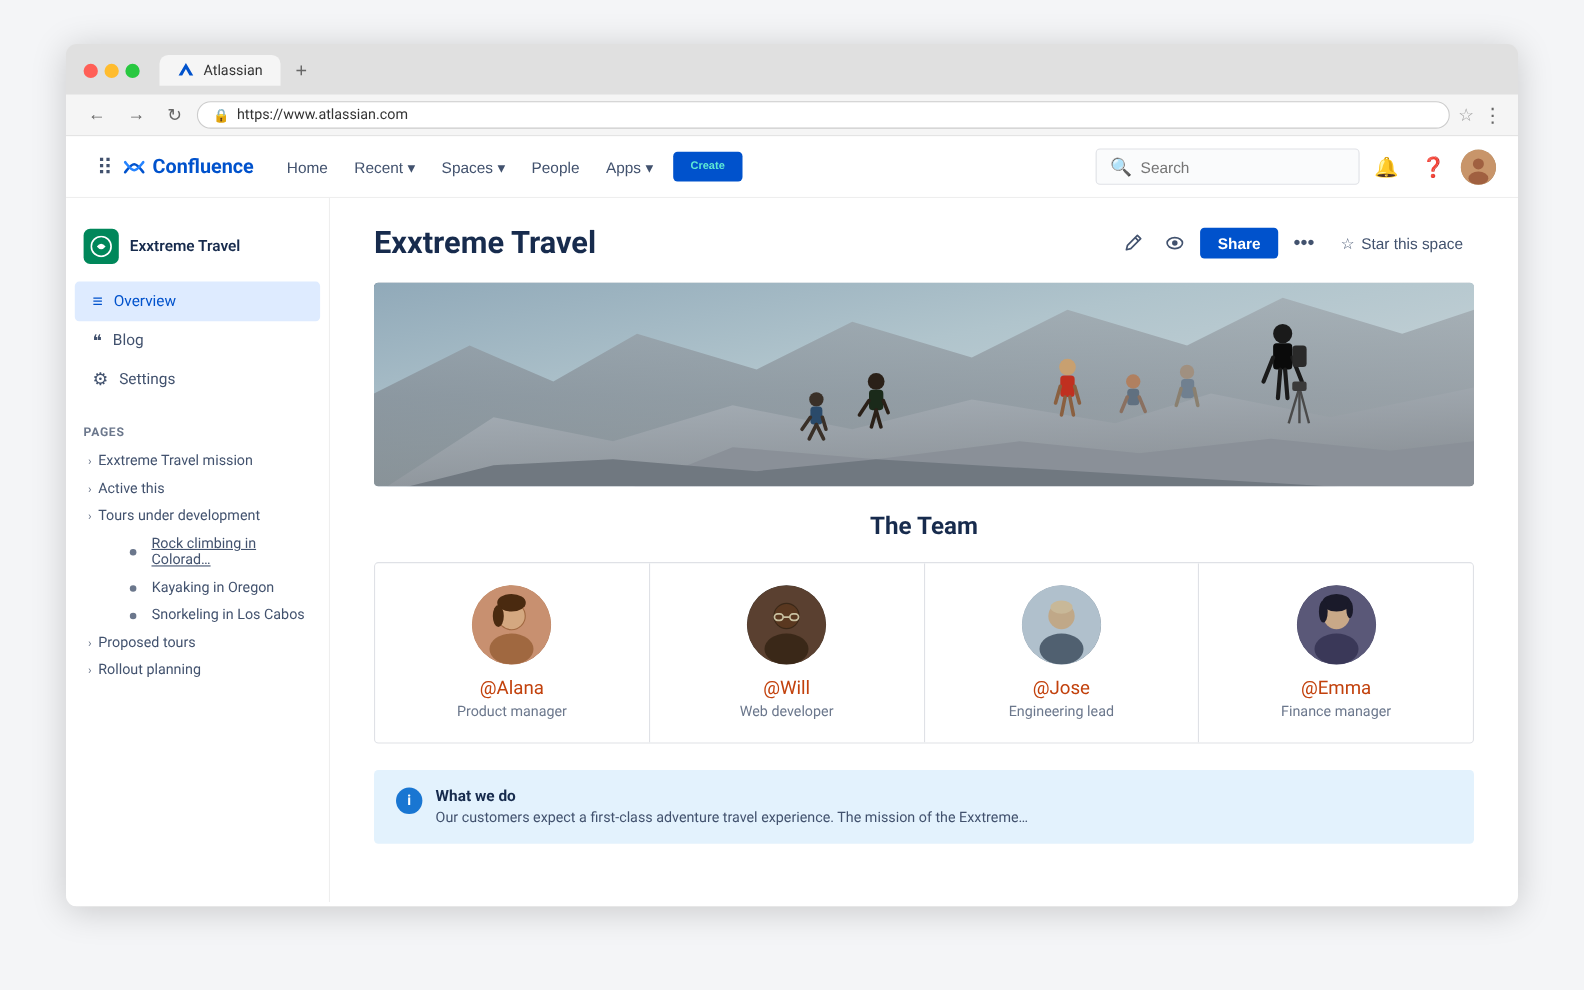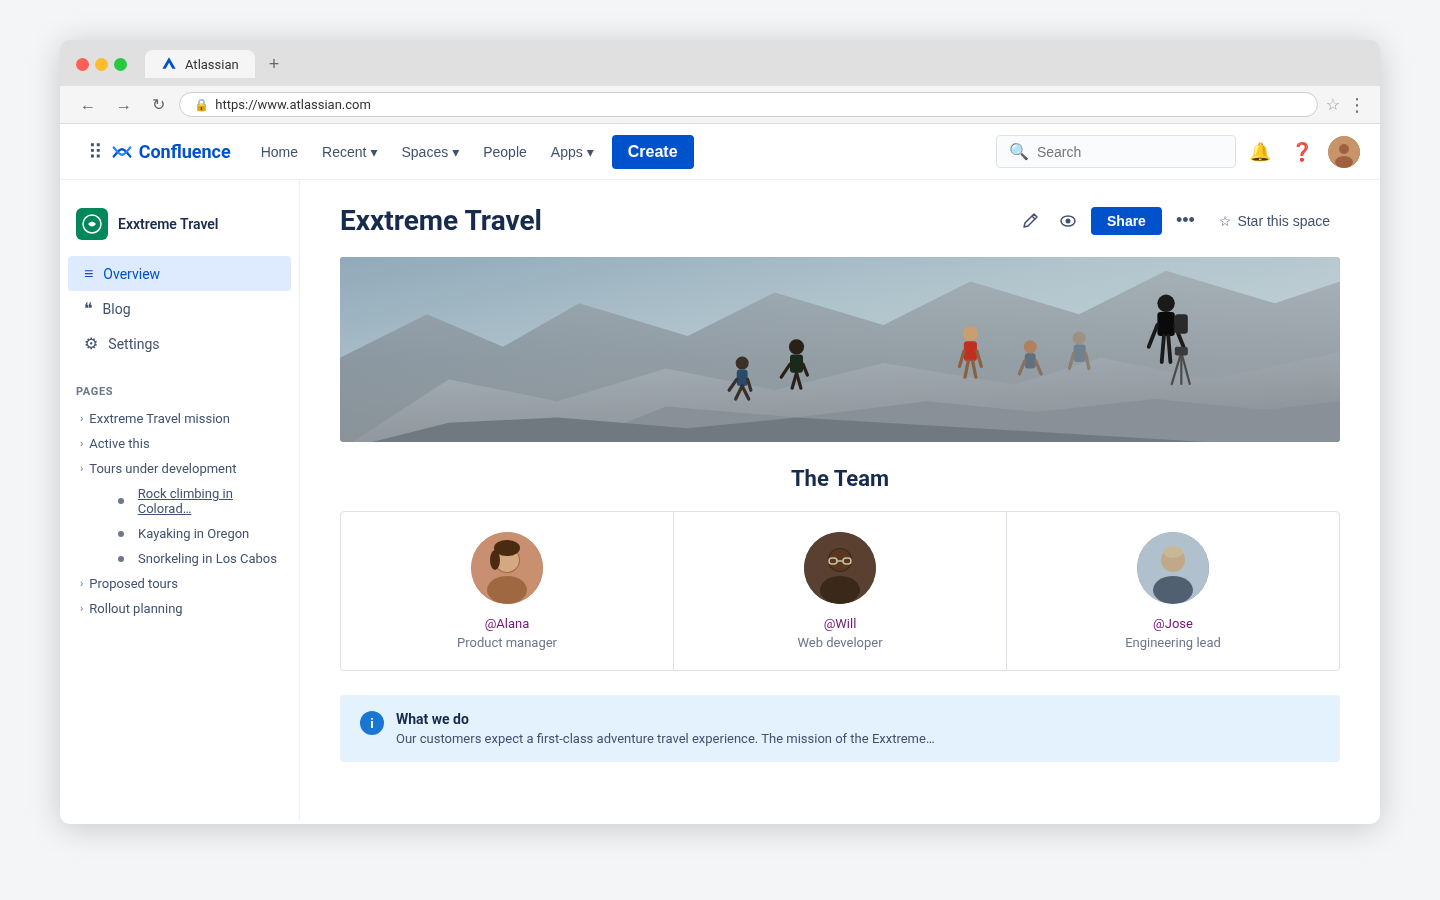--- a/index.html
+++ b/index.html
@@ -103,25 +103,25 @@
       font-size: 14px;
       color: #42526E;
       cursor: pointer;
       border-radius: 4px;
       display: flex;
       align-items: center;
       gap: 4px;
     }
     .create-btn {
       background: #0052CC;
-      color: #ffffff;
+      color: #5eead4;
       border: none;
       border-radius: 4px;
       padding: 8px 16px;
-      font-size: 16px;
+      font-size: 10px;
       font-weight: 600;
       cursor: pointer;
       margin-left: 4px;
     }
     .nav-right {
       margin-left: auto;
       display: flex;
       align-items: center;
       gap: 8px;
     }
@@ -323,21 +323,21 @@
       display: flex;
       align-items: center;
       justify-content: center;
       font-size: 28px;
     }
     .team-avatar-1 { background: linear-gradient(135deg, #c8956a, #a06040); }
     .team-avatar-2 { background: linear-gradient(135deg, #3a3a3a, #5a4a3a); }
     .team-avatar-3 { background: linear-gradient(135deg, #d4a870, #c08050); }
     .team-avatar-4 { background: linear-gradient(135deg, #a0b0c0, #708090); }
     .team-avatar-5 { background: linear-gradient(135deg, #3a3a5a, #5a5a7a); }
-    .team-handle { font-size: 13px; color: #701a75; margin-bottom: 4px; }
+    .team-handle { font-size: 17px; color: #c2410c; margin-bottom: 4px; }
     .team-role { font-size: 13px; color: #6B778C; }
 
     
     .info-box {
       margin: 0 40px;
       background: #E3F2FD;
       border-radius: 4px;
       padding: 16px 20px;
       display: flex;
       gap: 12px;
@@ -667,20 +667,35 @@
                 <circle cx="36" cy="28" r="12" fill="#c0a888"></circle>
                 <ellipse cx="36" cy="58" rx="20" ry="14" fill="#506070"></ellipse>
 
                 <ellipse cx="36" cy="20" rx="10" ry="6" fill="#c8b898"></ellipse>
               </svg>
             </div>
             <div class="team-handle">@Jose</div>
             <div class="team-role">Engineering lead</div>
           </div>
 
+          <div class="team-card">
+            <div class="team-avatar team-avatar-5">
+              <svg width="72" height="72" viewBox="0 0 72 72">
+                <circle cx="36" cy="36" r="36" fill="#5a5878"></circle>
+                <circle cx="36" cy="28" r="12" fill="#c8a888"></circle>
+                <ellipse cx="36" cy="58" rx="20" ry="14" fill="#3a3858"></ellipse>
+
+                <ellipse cx="36" cy="16" rx="13" ry="8" fill="#1a1a2a"></ellipse>
+                <ellipse cx="24" cy="24" rx="4" ry="10" fill="#1a1a2a"></ellipse>
+                <ellipse cx="48" cy="22" rx="3" ry="8" fill="#1a1a2a"></ellipse>
+              </svg>
+            </div>
+            <div class="team-handle">@Emma</div>
+            <div class="team-role">Finance manager</div>
+          </div>
         </div>
 
         <div class="info-box">
           <div class="info-icon">i</div>
           <div class="info-content">
             <div class="info-title">What we do</div>
             <div class="info-text">Our customers expect a first-class adventure travel experience. The mission of the Exxtreme…</div>
           </div>
         </div>
 

